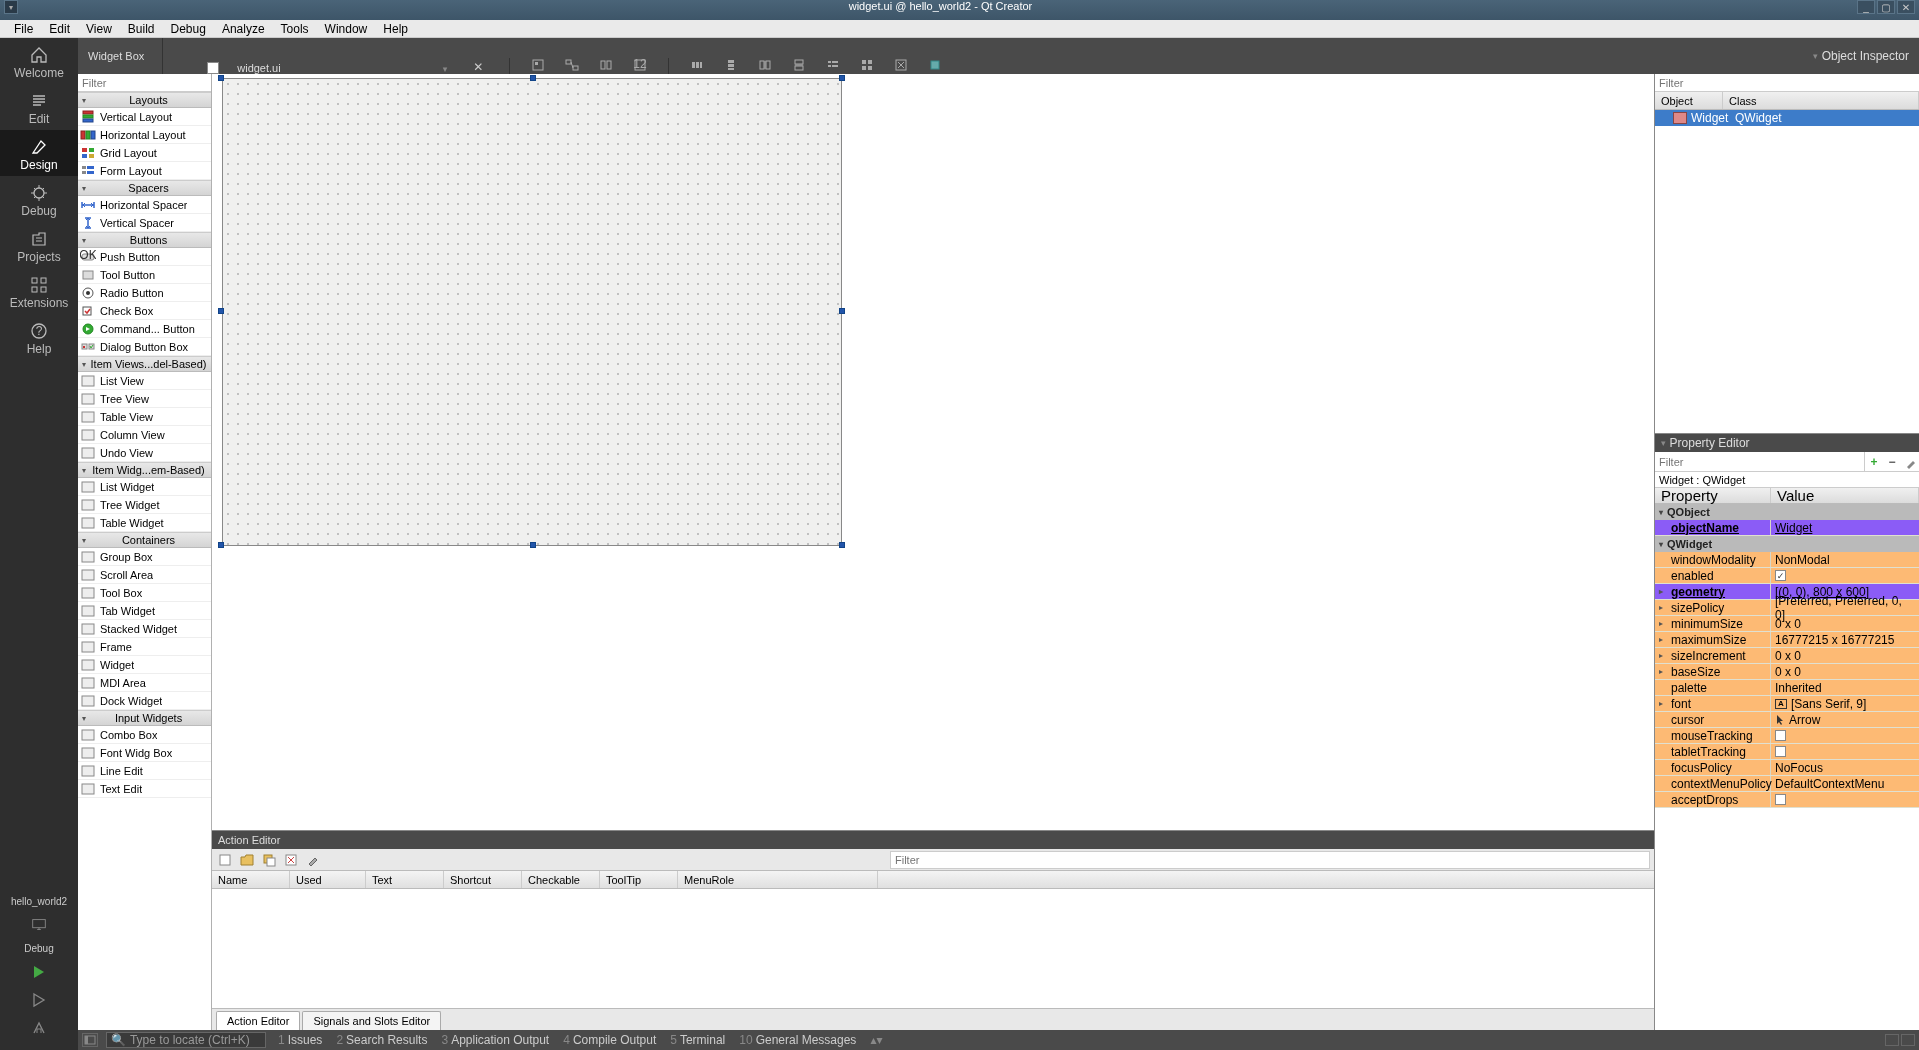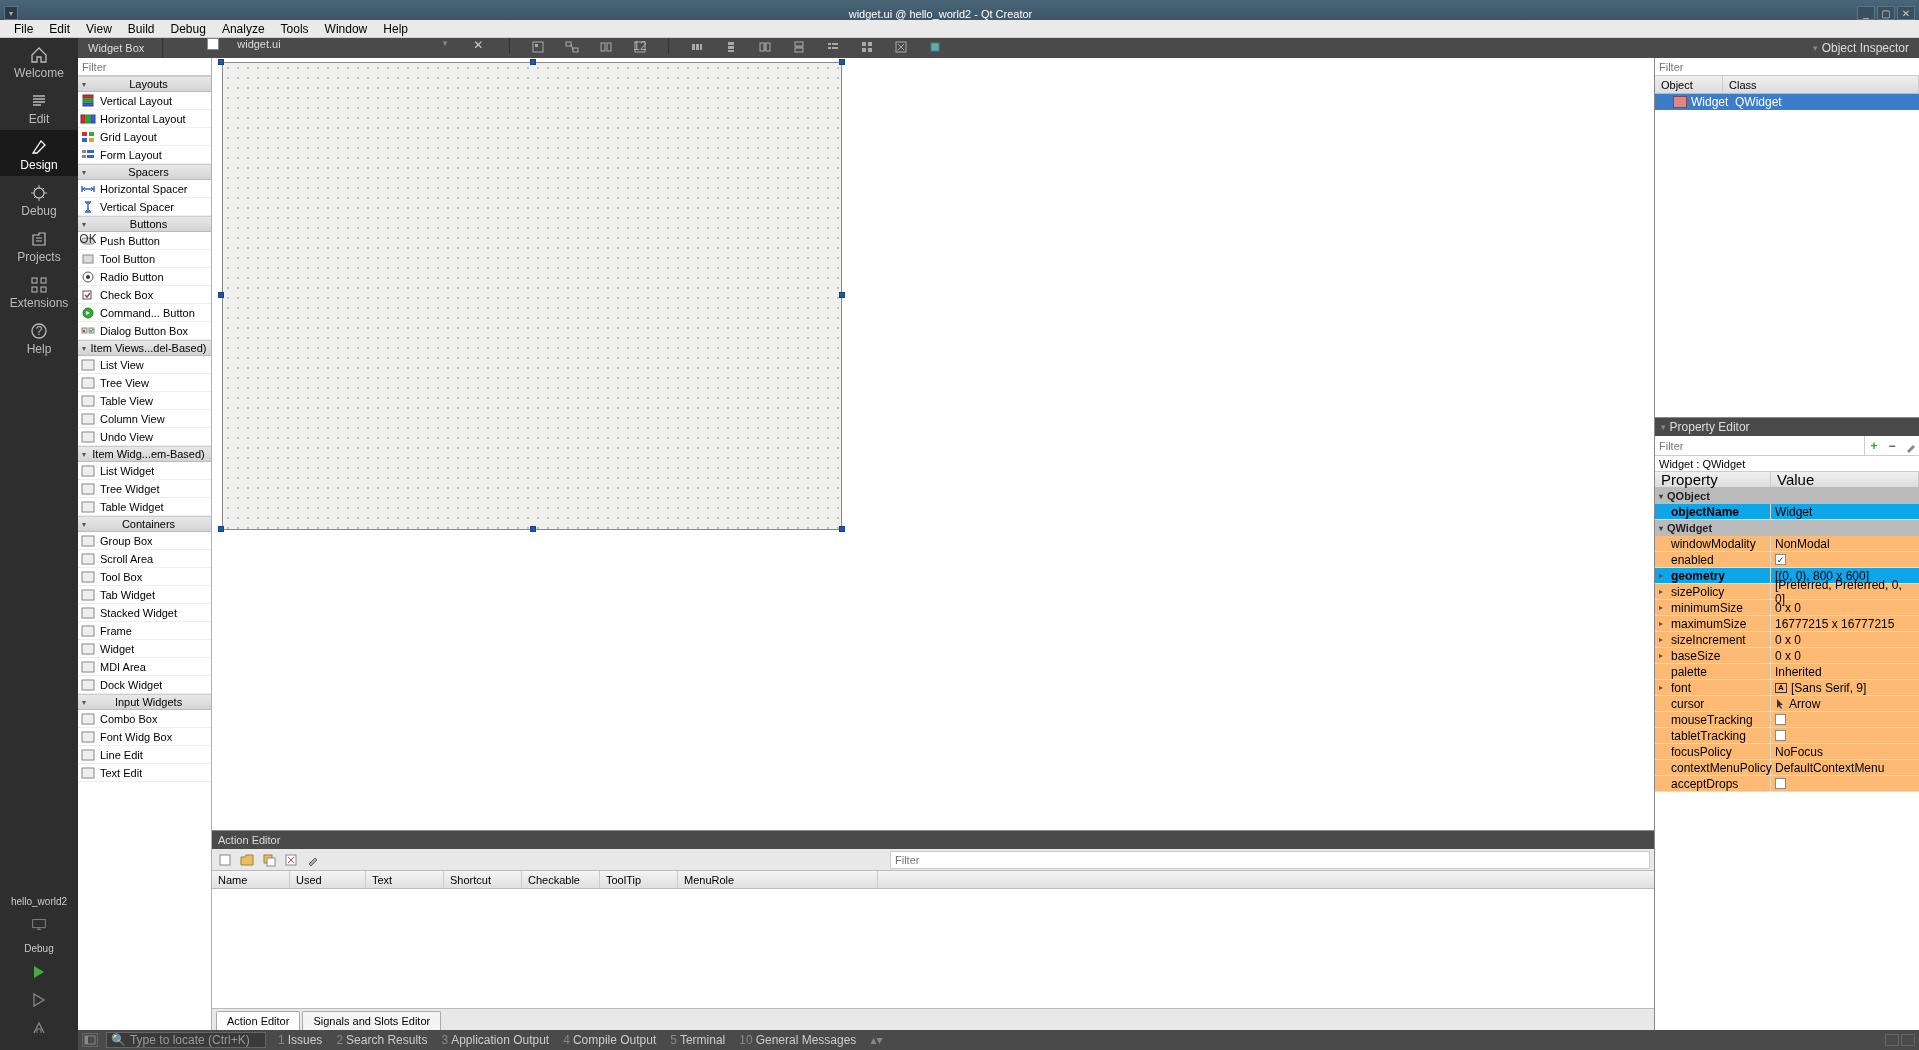--- a/index.html
+++ b/index.html
@@ -1,19 +1,19 @@
 <!DOCTYPE html>
 <html><head>
 <meta charset="utf-8">
 <style>
 * { margin: 0; padding: 0; box-sizing: border-box; font-family: "Segoe UI", Arial, sans-serif; font-size: 12px; }
 body { width: 1919px; height: 1050px; overflow: hidden; background: #fff; }
 
 
-.titlebar { height: 20px; background: linear-gradient(to bottom, #4a6478, #3d5568); color: #fff; display: flex; align-items: flex-end; padding: 0 4px; }
+.titlebar { height: 20px; background: linear-gradient(to bottom, #4a6478, #3d5568); color: #fff; display: flex; align-items: flex-start; padding: 0 4px; }
 .titlebar .sysicon { width: 14px; height: 14px; background: #2a3a48; border: 1px solid #5a7488; margin-right: 6px; display: flex; align-items: center; justify-content: center; }
 .titlebar .sysicon::after { content: "▾"; font-size: 8px; color: #aaa; }
 .titlebar .title { flex: 1; text-align: center; font-size: 11px; }
 .titlebar .winbtns { display: flex; gap: 2px; }
 .titlebar .winbtn { width: 18px; height: 14px; background: #3a4f60; border: 1px solid #5a7488; color: #ccc; display: flex; align-items: center; justify-content: center; font-size: 10px; cursor: pointer; }
 
 
 .menubar { height: 18px; background: #eaeaea; border-bottom: 1px solid #ccc; display: flex; align-items: center; padding: 0 6px; }
 .menubar .menuitem { padding: 0 8px; cursor: pointer; }
 
@@ -29,21 +29,21 @@
 .modestrip .runctls { width: 100%; display: flex; flex-direction: column; align-items: center; padding-bottom: 8px; }
 .modestrip .kit { font-size: 10px; color: #ccc; padding: 4px 2px; text-align: center; width: 100%; }
 .modestrip .dbgkit { width: 22px; height: 20px; margin: 4px 0; color: #888; display: flex; align-items: center; justify-content: center; }
 .modestrip .runbtn { width: 100%; height: 28px; display: flex; align-items: center; justify-content: center; cursor: pointer; }
 .modestrip .runbtn svg { width: 16px; height: 16px; }
 
 
 .content { flex: 1; display: flex; flex-direction: column; }
 
 
-.toolbar { height: 20px; background: #4a4a4a; display: flex; align-items: flex-start; gap: 14px; }
+.toolbar { height: 36px; background: #4a4a4a; display: flex; align-items: flex-end; gap: 14px; }
 .toolbar .wblabel { color: #ddd; background: #4a4a4a; padding: 0 18px 0 10px; font-size: 11px; height: 100%; display: flex; align-items: center; border-right: 1px solid #333; }
 .toolbar .fileicon { width: 12px; height: 12px; margin: 0 4px 0 30px; background: #fff; border: 1px solid #888; display: inline-block; }
 .toolbar .filename { color: #ddd; font-size: 11px; }
 .toolbar .filespace { flex: 0 0 130px; }
 .toolbar .drop { color: #888; font-size: 9px; margin: 0 4px; }
 .toolbar .closebtn { color: #ccc; margin: 0 8px; cursor: pointer; }
 .toolbar .sep { width: 1px; height: 16px; background: #333; margin: 0 4px; }
 .toolbar .tbtn { width: 18px; height: 18px; margin: 0 1px; cursor: pointer; display: flex; align-items: center; justify-content: center; color: #aaa; }
 .toolbar .tbtn svg { width: 14px; height: 14px; }
 .toolbar .flex1 { flex: 1; }
@@ -110,21 +110,21 @@
 .pecolheader .pecol { padding: 0 6px; font-size: 15px; display: flex; align-items: center; border-right: 1px solid #ccc; }
 .pebody { flex: 1; overflow: hidden; }
 .pegroup { height: 16px; background: #bababa; color: #222; font-weight: bold; font-size: 11px; display: flex; align-items: center; padding: 0 4px; }
 .pegroup .grarrow { font-size: 8px; margin-right: 4px; color: #444; }
 .peprop { height: 16px; display: flex; font-size: 11px; border-bottom: 1px solid #e0e0d0; }
 .peprop .ppname { width: 116px; padding: 0 4px 0 16px; display: flex; align-items: center; border-right: 1px solid #d8d8c8; position: relative; }
 .peprop .ppname.expandable::before { content: "▸"; position: absolute; left: 4px; font-size: 8px; color: #555; }
 .peprop .ppname.bold { font-weight: bold; }
 .peprop .ppval { flex: 1; padding: 0 4px; display: flex; align-items: center; }
 .peprop.yellow { background: #fdba74; }
-.peprop.white { background: #0ea5e9; }
+.peprop.white { background: #8b5cf6; text-decoration: underline; }
 .peprop .chk { width: 11px; height: 11px; border: 1px solid #888; background: #fff; display: flex; align-items: center; justify-content: center; font-size: 9px; color: #333; }
 .peprop .fonticon { width: 12px; height: 10px; border: 1px solid #333; margin-right: 4px; display: flex; align-items: center; justify-content: center; font-size: 8px; font-weight: bold; }
 .peprop .cursoricon { width: 10px; height: 12px; margin-right: 4px; }
 
 
 .statusbar { height: 20px; background: #4a4a4a; color: #ccc; display: flex; align-items: center; padding: 0 4px; font-size: 11px; }
 .statusbar .sbclose { width: 16px; height: 14px; border: 1px solid #666; margin-right: 8px; cursor: pointer; display: flex; align-items: center; justify-content: center; }
 .statusbar .sbinput { width: 160px; height: 16px; background: #3a3a3a; border: 1px solid #666; color: #999; padding: 0 4px; font-size: 10px; margin-right: 12px; display: flex; align-items: center; }
 .statusbar .sbinput .sicon { margin-right: 4px; }
 .statusbar .sbpane { margin-right: 14px; cursor: pointer; }

